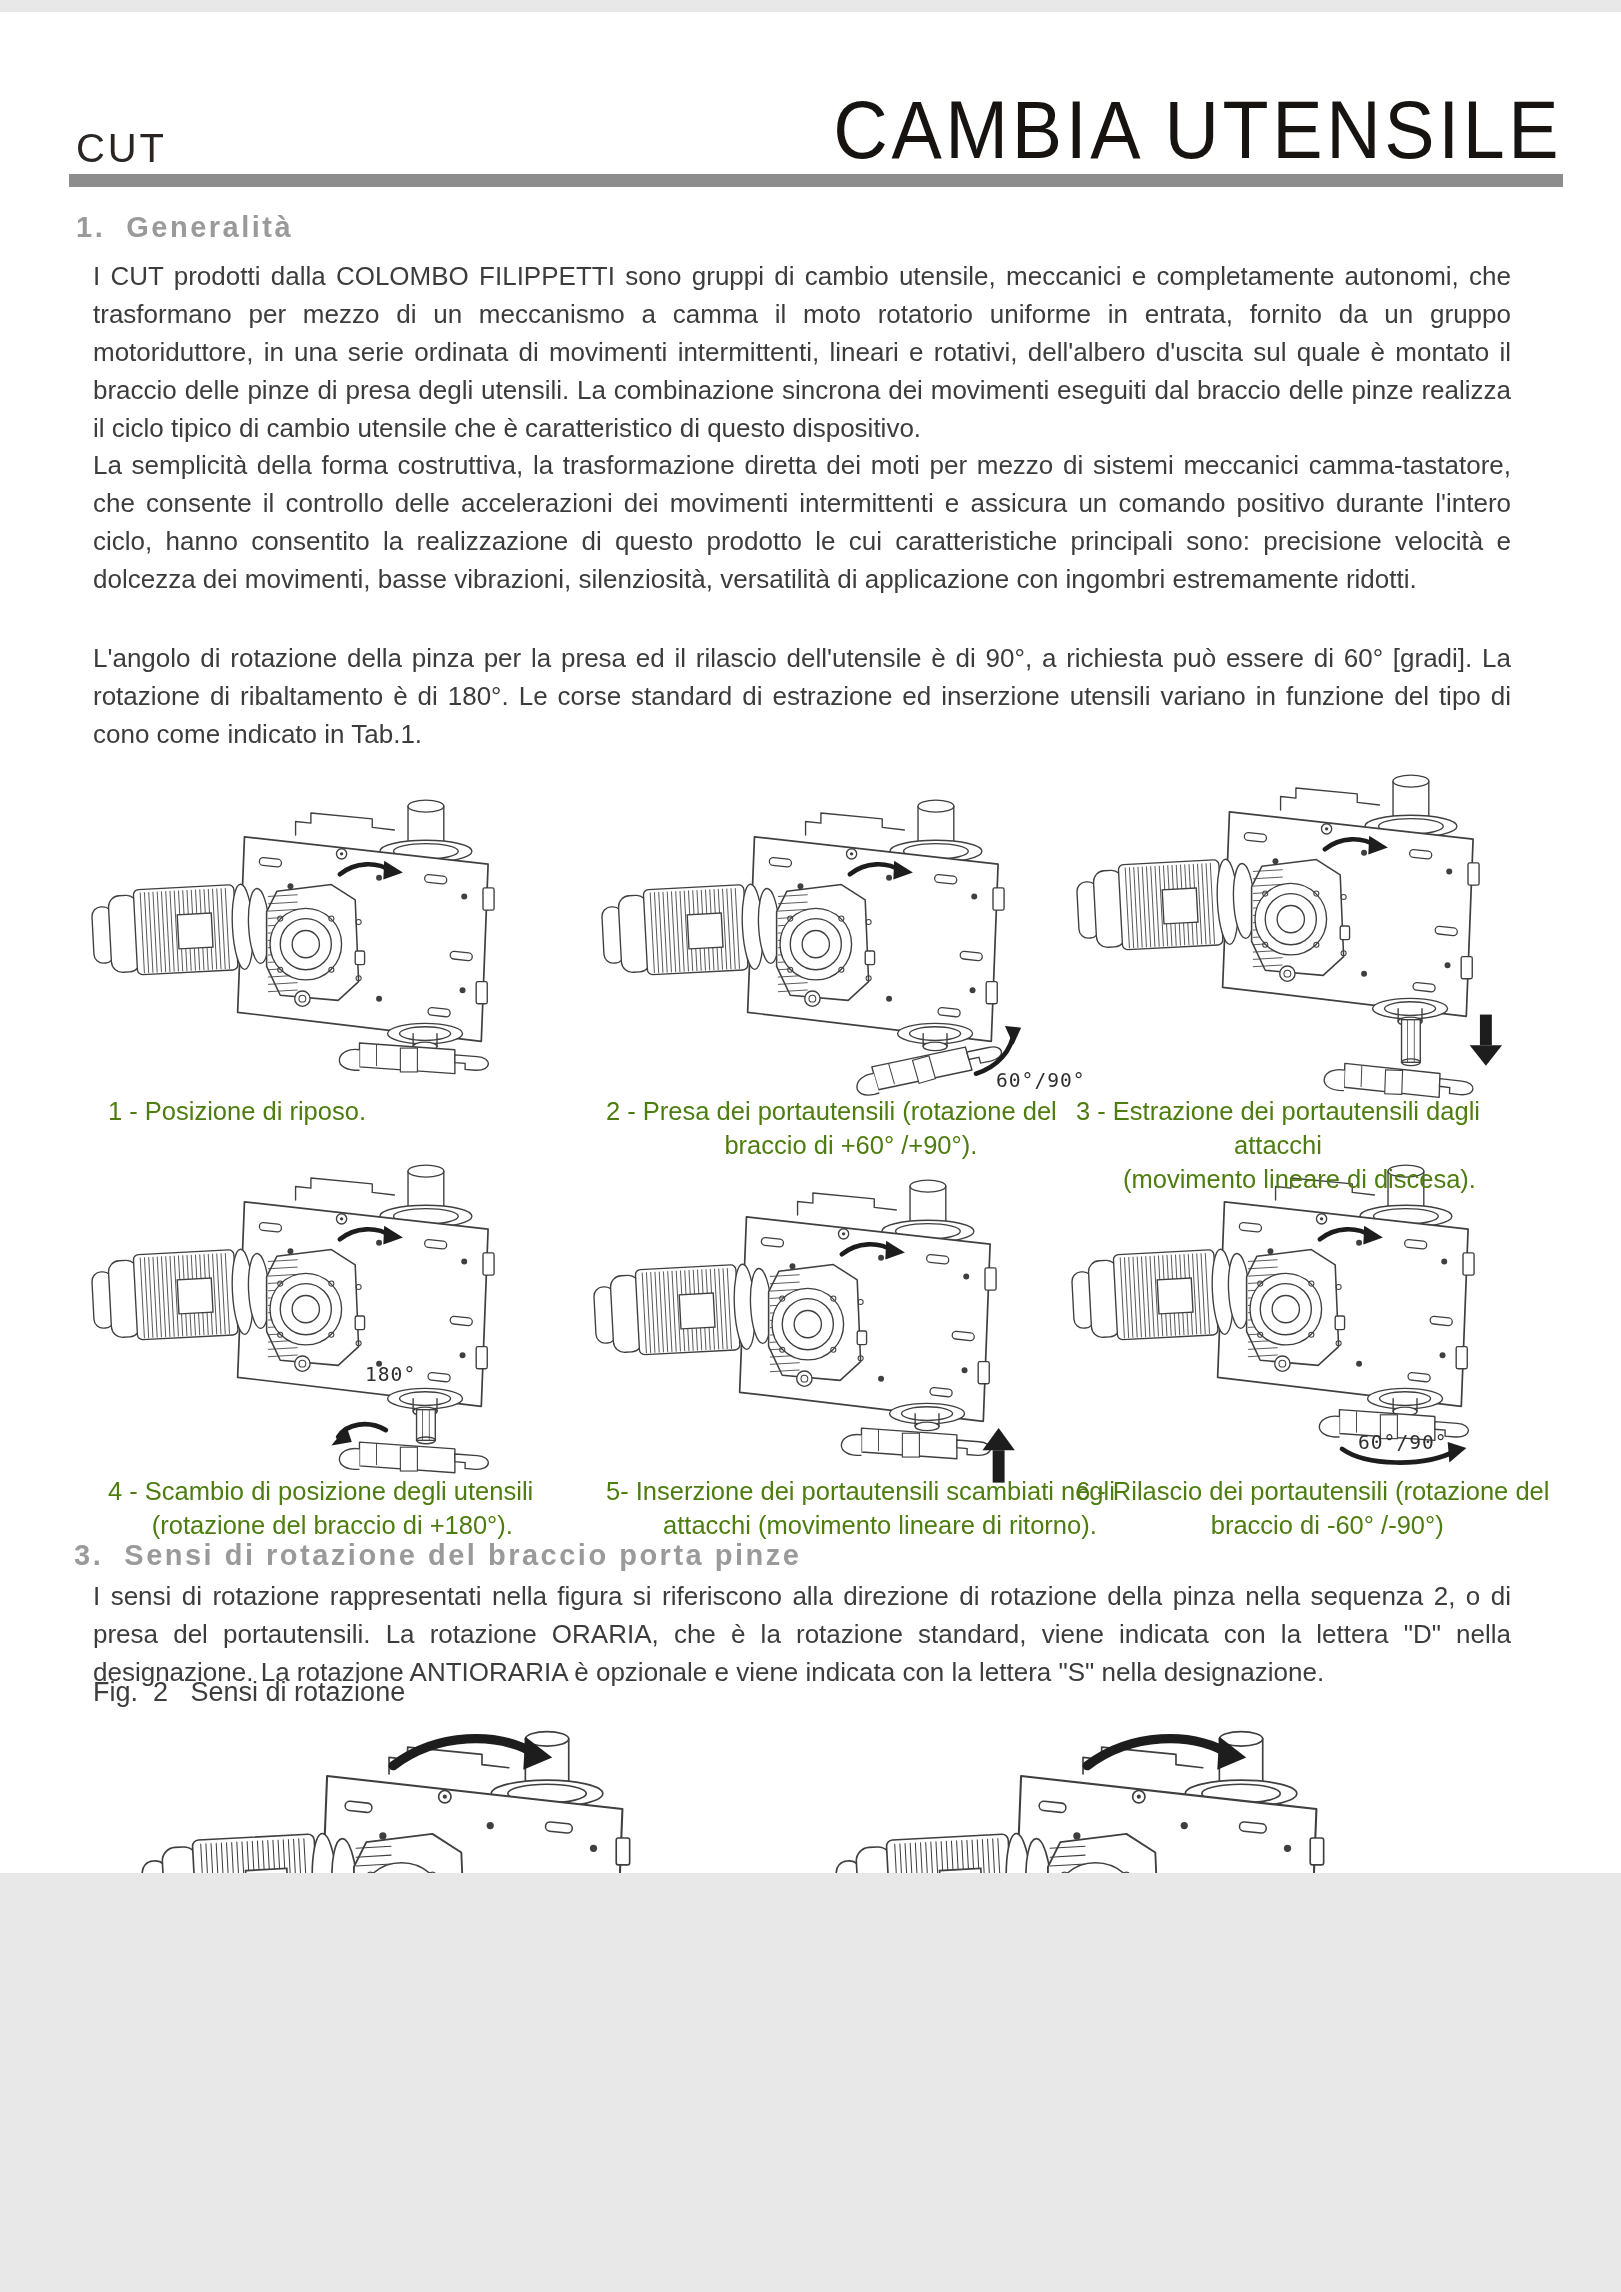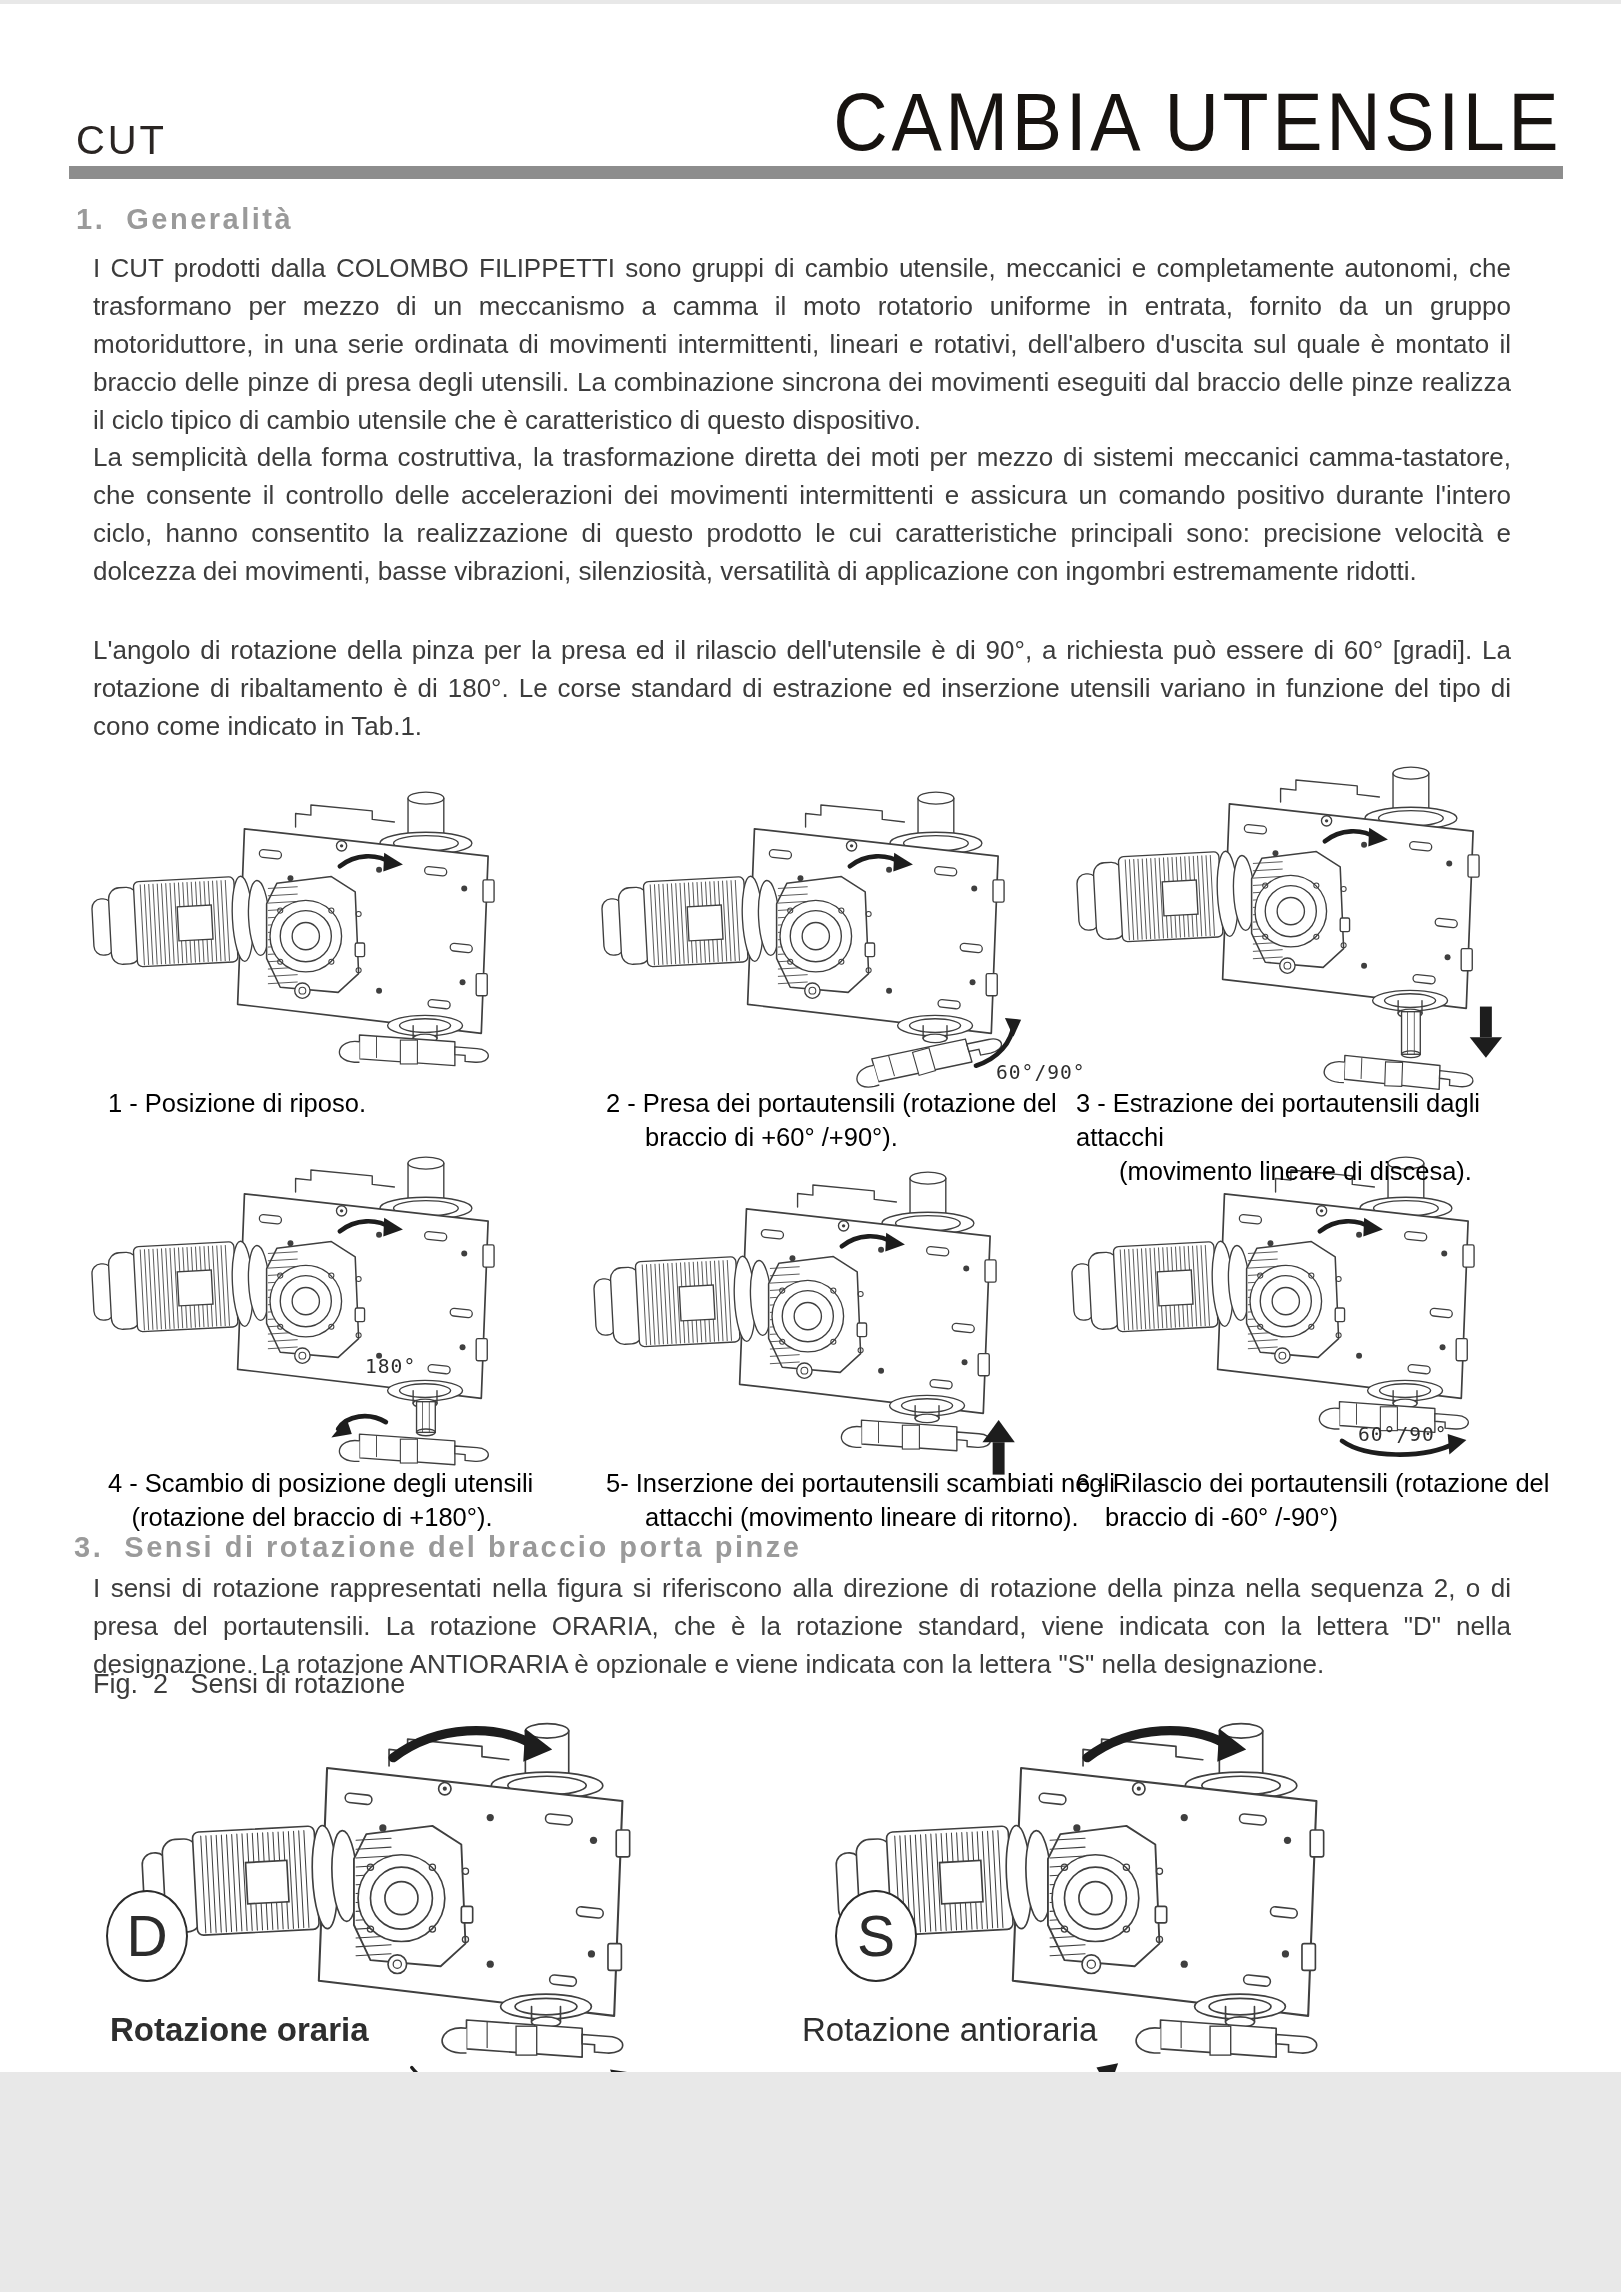--- a/index.html
+++ b/index.html
@@ -1,16 +1,16 @@
 <!DOCTYPE html>
 <html><head>
 <meta charset="utf-8">
 <style>
   html,body{margin:0;padding:0;background:#e8e8e8;}
-  .page{position:relative;width:1621px;height:2068px;background:#ffffff;margin:4px auto;
+  .page{position:relative;width:1621px;height:1861px;background:#ffffff;margin:12px auto;
         font-family:"Liberation Sans",sans-serif;color:#3b3b3b;overflow:hidden;}
   .abs{position:absolute;}
 
   
   .cut-code{left:76px;top:114px;font-size:40px;letter-spacing:2.9px;color:#2a2523;font-weight:400;}
   .doc-title{right:59px;top:71px;font-size:82px;letter-spacing:3.9px;color:#171310;font-weight:400;
              transform:scaleX(0.92);transform-origin:right center;white-space:pre;}
   .header-rule{left:69px;top:162px;width:1494px;height:12.7px;background:#8d8d8d;}
 
   
@@ -42,21 +42,21 @@
   #f2s{left:829px;top:1700px;width:537px;}
 
   
   .anno{font-family:"DejaVu Sans Mono",monospace;font-size:19.6px;color:#2e2e2e;letter-spacing:1px;white-space:pre;}
   .anno:empty{display:none;}
   #anno2{left:996px;top:1057px;}
   #anno4{left:365px;top:1351px;}
   #anno6{left:1358px;top:1419px;}
 
   
-  .cap{font-size:25.5px;line-height:34px;color:#000000;}
+  .cap{font-size:25.5px;line-height:34px;color:#4d7c0f;text-align:center;}
   .cap div{white-space:pre;}
   #cap1{left:108px;top:1082px;}
   #cap2{left:606px;top:1082px;}
   #cap3{left:1076px;top:1082px;}
   #cap4{left:108px;top:1462px;}
   #cap5{left:606px;top:1462px;}
   #cap6{left:1076px;top:1462px;}
   .ind24{padding-left:23.5px;} .ind30{padding-left:29px;} .ind40{padding-left:39px;} .ind44{padding-left:43px;}
 
   

